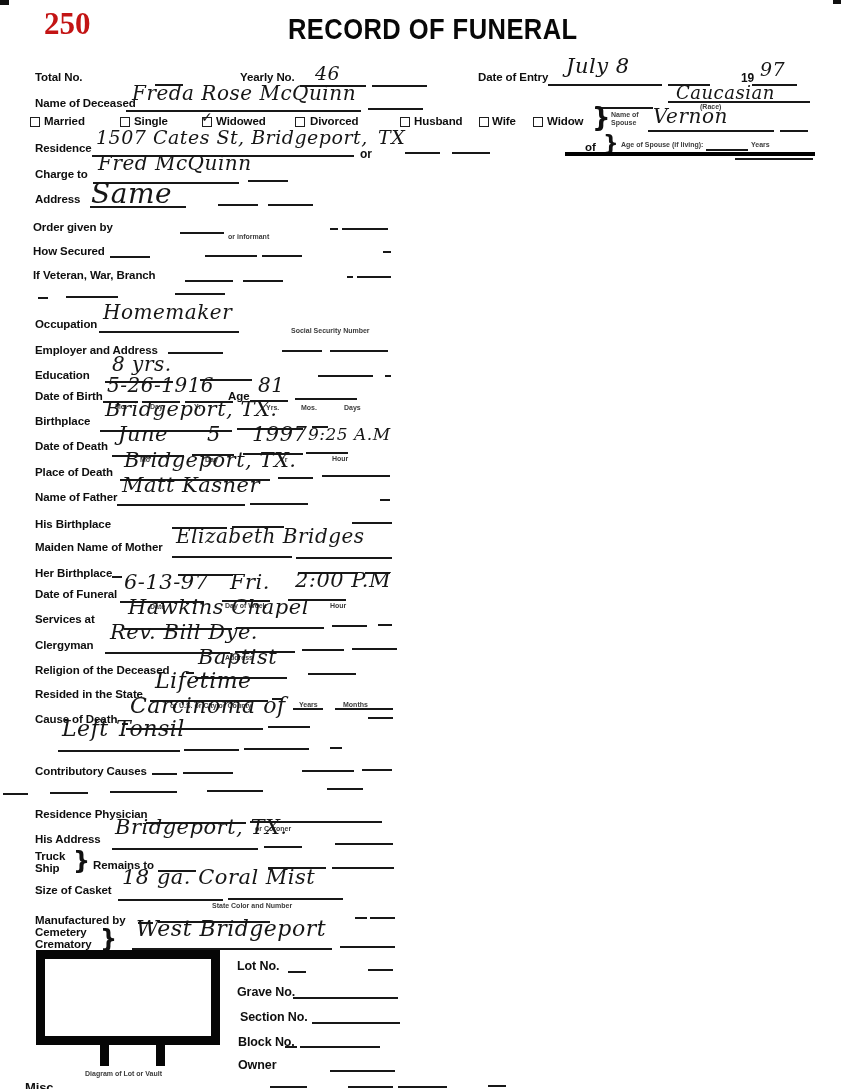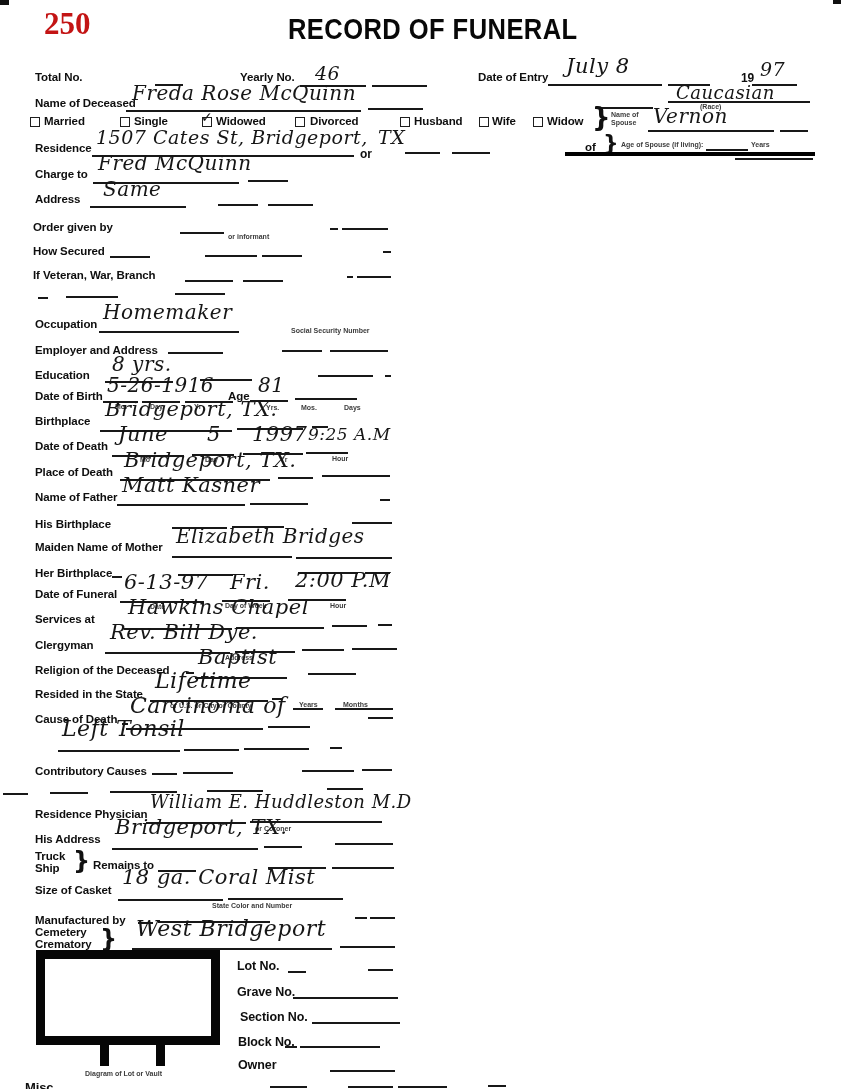--- a/index.html
+++ b/index.html
@@ -107,21 +107,21 @@
   <span class="tiny" style="left:751px;top:141px">Years</span>
   <span class="ln thick" style="left:565px;top:152px;width:250px"></span>
   <span class="ln" style="left:735px;top:158px;width:78px"></span>
 
   <span class="lbl" style="left:35px;top:168px">Charge to</span>
   <span class="hand" style="left:98px;top:151px;font-size:20px">Fred McQuinn</span>
   <span class="ln" style="left:93px;top:182px;width:146px"></span>
   <span class="ln" style="left:248px;top:180px;width:40px"></span>
 
   <span class="lbl" style="left:35px;top:193px">Address</span>
-  <span class="hand" style="left:103px;top:177px;font-size:20px">Same</span>
+  <span class="hand" style="left:91px;top:177px;font-size:28px">Same</span>
   <span class="ln" style="left:90px;top:206px;width:96px"></span>
   <span class="ln" style="left:218px;top:204px;width:40px"></span>
   <span class="ln" style="left:268px;top:204px;width:45px"></span>
 
   <span class="lbl" style="left:33px;top:221px">Order given by</span>
   <span class="ln" style="left:180px;top:232px;width:44px"></span>
   <span class="tiny" style="left:228px;top:233px">or informant</span>
   <span class="ln" style="left:330px;top:228px;width:8px"></span>
   <span class="ln" style="left:342px;top:228px;width:46px"></span>
 
@@ -282,21 +282,20 @@
   <span class="ln" style="left:302px;top:770px;width:52px"></span>
   <span class="ln" style="left:362px;top:769px;width:30px"></span>
 
   <span class="ln" style="left:3px;top:793px;width:25px"></span>
   <span class="ln" style="left:50px;top:792px;width:38px"></span>
   <span class="ln" style="left:110px;top:791px;width:67px"></span>
   <span class="ln" style="left:207px;top:790px;width:56px"></span>
   <span class="ln" style="left:327px;top:788px;width:36px"></span>
 
   <span class="lbl" style="left:35px;top:808px">Residence Physician</span>
-  <span class="hand" style="left:150px;top:791px;font-size:18px">William E. Huddleston M.D</span>
   <span class="ln" style="left:146px;top:822px;width:100px"></span>
   <span class="ln" style="left:250px;top:821px;width:132px"></span>
   <span class="tiny" style="left:255px;top:825px">or Coroner</span>
 
   <span class="lbl" style="left:35px;top:833px">His Address</span>
   <span class="hand" style="left:115px;top:815px;font-size:21px">Bridgeport, TX.</span>
   <span class="ln" style="left:112px;top:848px;width:146px"></span>
   <span class="ln" style="left:264px;top:846px;width:38px"></span>
   <span class="ln" style="left:335px;top:843px;width:58px"></span>
 

